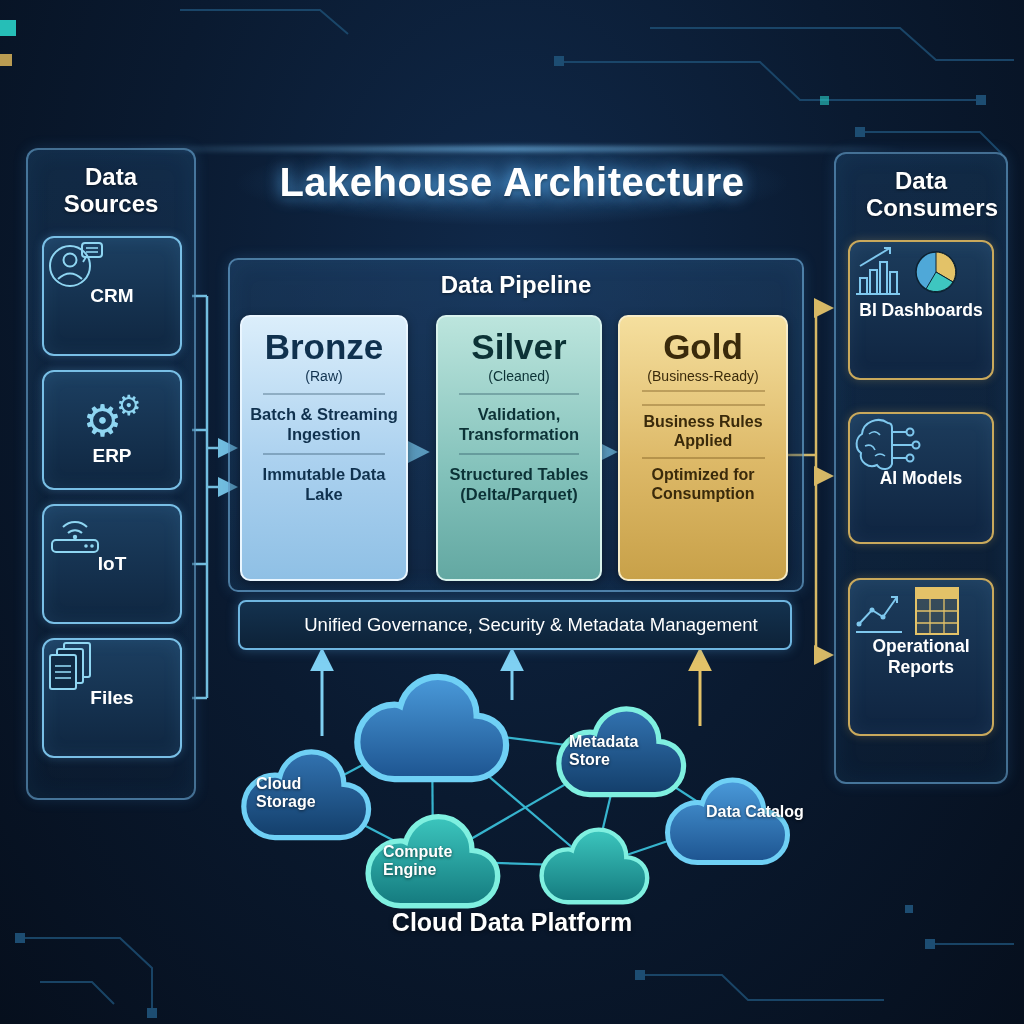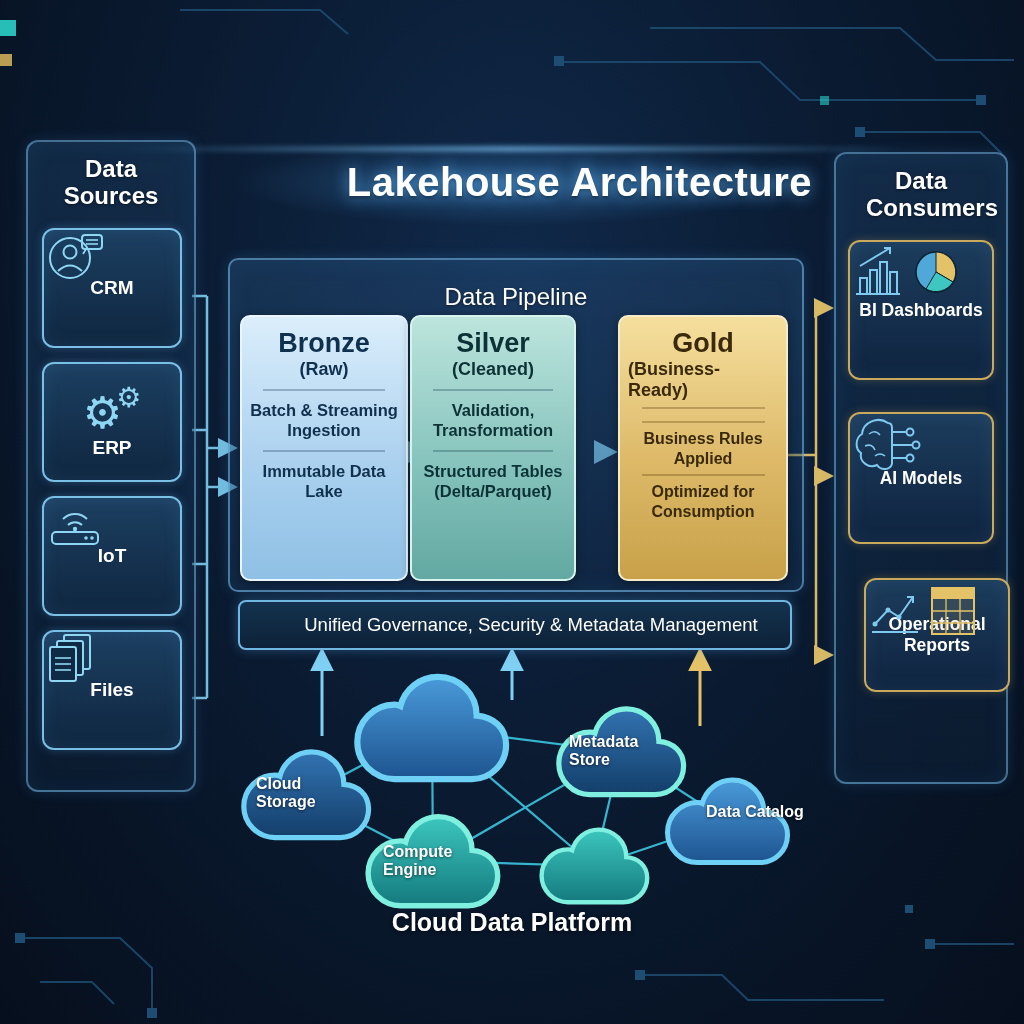--- a/index.html
+++ b/index.html
@@ -5,58 +5,58 @@
   html,body{margin:0;padding:0;background:#060f1d;}
   .canvas{position:relative;width:1024px;height:1024px;overflow:hidden;
     font-family:"Liberation Sans",sans-serif;
     background:radial-gradient(ellipse at 50% 28%, #10294a 0%, #0a1a30 50%, #060f1d 100%);}
   svg{position:absolute;left:0;top:0;}
   .layer{z-index:1;}
   .title-streak{position:absolute;left:120px;top:146px;width:784px;height:6px;z-index:1;
     background:linear-gradient(90deg,transparent,rgba(130,205,255,.6),transparent);filter:blur(2px);}
   .title-glow{position:absolute;left:232px;top:140px;width:560px;height:86px;z-index:1;
     background:radial-gradient(ellipse at center, rgba(80,165,235,.35), transparent 70%);}
-  .title{position:absolute;left:212px;top:160px;width:600px;z-index:3;text-align:right;
+  .title{position:absolute;left:212px;top:160px;width:600px;z-index:3;text-align:center;
     font-size:40px;font-weight:bold;color:#fff;letter-spacing:.5px;
     text-shadow:0 0 16px rgba(95,185,255,.85),0 2px 3px rgba(0,0,0,.55);}
   .side-panel{position:absolute;z-index:2;border-radius:12px;
     border:2px solid rgba(115,180,225,.55);
     background:linear-gradient(180deg,rgba(32,72,112,.38),rgba(14,34,58,.5));
     box-shadow:0 0 14px rgba(70,150,220,.18), inset 0 0 24px rgba(70,150,220,.08);}
-  #left-panel{left:26px;top:140px;width:166px;height:648px;}
+  #left-panel{left:26px;top:148px;width:166px;height:648px;}
   #right-panel{left:834px;top:152px;width:170px;height:628px;}
   .panel-header{color:#fff;font-weight:bold;font-size:24px;text-align:center;line-height:1.12;
     margin:14px auto 0;width:110px;text-shadow:0 1px 3px rgba(0,0,0,.5);}
   .src-card{position:absolute;left:14px;width:136px;height:116px;border-radius:12px;
     border:2px solid #79bfe6;background:linear-gradient(180deg,#1c3f61,#0f2640);
     box-shadow:0 0 10px rgba(90,170,230,.3), inset 0 0 18px rgba(90,170,230,.12);
     display:flex;flex-direction:column;align-items:center;justify-content:center;gap:5px;}
   .src-label{color:#fff;font-weight:bold;font-size:19px;}
   .con-card{position:absolute;left:12px;width:146px;border-radius:12px;
     border:2px solid #c9a95c;background:linear-gradient(180deg,#1c3c5c,#0f2440);
     box-shadow:0 0 10px rgba(210,180,100,.25), inset 0 0 18px rgba(120,180,230,.10);
     display:flex;flex-direction:column;align-items:center;justify-content:center;gap:6px;box-sizing:border-box;padding:8px 4px;}
   .con-label{color:#fff;font-weight:bold;font-size:17.5px;text-align:center;line-height:1.2;}
   .pipeline{position:absolute;left:228px;top:258px;width:572px;height:330px;z-index:2;border-radius:10px;
     border:2px solid rgba(115,180,225,.6);
     background:linear-gradient(180deg,rgba(45,92,140,.34),rgba(22,48,80,.42));
     box-shadow:0 0 14px rgba(70,150,220,.2), inset 0 0 26px rgba(70,150,220,.08);}
-  .pipeline-header{color:#fff;font-weight:normal;font-size:24px;text-align:center;margin-top:23px;
+  .pipeline-header{color:#fff;font-weight:bold;font-size:24px;text-align:center;margin-top:11px;
     text-shadow:0 1px 3px rgba(0,0,0,.5);}
   .stage{position:absolute;top:315px;height:266px;z-index:3;border-radius:10px;
     display:flex;flex-direction:column;align-items:center;padding:12px 8px;box-sizing:border-box;
     box-shadow:0 2px 10px rgba(0,0,0,.35);}
   .bronze{left:240px;width:168px;color:#10314e;border:2px solid #eaf6ff;
     background:linear-gradient(180deg,#dbeefb 0%,#abd1ef 55%,#8fc0e5 100%);}
-  .silver{left:410px;width:166px;color:#0c3236;border:2px solid #d8f2ec;
+  .silver{left:436px;width:166px;color:#0c3236;border:2px solid #d8f2ec;
     background:linear-gradient(180deg,#bce5dd 0%,#82c1ba 60%,#63a8a2 100%);}
   .gold{left:618px;width:170px;color:#3a2a0b;border:2px solid #f7ecc8;
     background:linear-gradient(180deg,#f5df9e 0%,#ddb968 55%,#c8a149 100%);}
-  .stage-title{font-size:27px;font-weight:bold;line-height:1.05;}
-  .stage-sub{font-size:18px;font-weight:bold;margin-top:2px;}
+  .stage-title{font-size:35px;font-weight:bold;line-height:1.05;}
+  .stage-sub{font-size:14px;font-weight:normal;margin-top:2px;}
   .stage-div{width:82%;height:2px;background:rgba(10,45,70,.28);margin:9px 0;}
   .gold .stage-div{background:rgba(95,65,12,.32);margin:6px 0;}
   .stage-item{font-size:16.5px;font-weight:bold;text-align:center;line-height:1.22;}
   .gold .stage-item{font-size:16px;}
   .gov{position:absolute;left:238px;top:600px;width:550px;height:46px;z-index:3;border-radius:8px;
     border:2px solid #6fb6e0;background:linear-gradient(180deg,#16365496,#0d2238);
     background-color:#102c48;display:flex;align-items:center;justify-content:center;
     box-shadow:0 0 12px rgba(90,170,230,.35);}
   .gov-label{color:#fff;font-weight:normal;font-size:18.5px;margin-left:32px;}
   .cloud-label{position:absolute;z-index:3;color:#fff;font-weight:bold;font-size:16px;
@@ -322,21 +322,21 @@
           <path d="M10,24 L40,6"></path>
           <path d="M34,6 L40,6 L40,12"></path>
         </g>
         <circle cx="86" cy="30" r="20" fill="#4fa8d8" stroke="#0c2030" stroke-width="1.5"></circle>
         <path d="M86,30 L86,10 A20,20 0 0 1 103,40 Z" fill="#e3c268" stroke="#0c2030" stroke-width="1"></path>
         <path d="M86,30 L103,40 A20,20 0 0 1 76,47 Z" fill="#3ec6c0" stroke="#0c2030" stroke-width="1"></path>
       </svg>
       <div class="con-label">BI Dashboards</div>
     </div>
 
-    <div class="con-card" style="top:424px;height:114px;margin-left:16px;">
+    <div class="con-card" style="top:424px;height:158px;">
       <svg width="116" height="60" viewBox="0 0 116 60">
         <g stroke="#7fc8ee" stroke-width="2" fill="none">
           <line x1="6" y1="52" x2="52" y2="52"></line>
           <polyline points="9,44 22,30 33,37 47,17"></polyline>
           <path d="M41,17 L47,17 L47,23"></path>
         </g>
         <g fill="#7fc8ee">
           <circle cx="9" cy="44" r="2.5"></circle>
             <circle cx="22" cy="30" r="2.5"></circle>
             <circle cx="33" cy="37" r="2.5"></circle>

